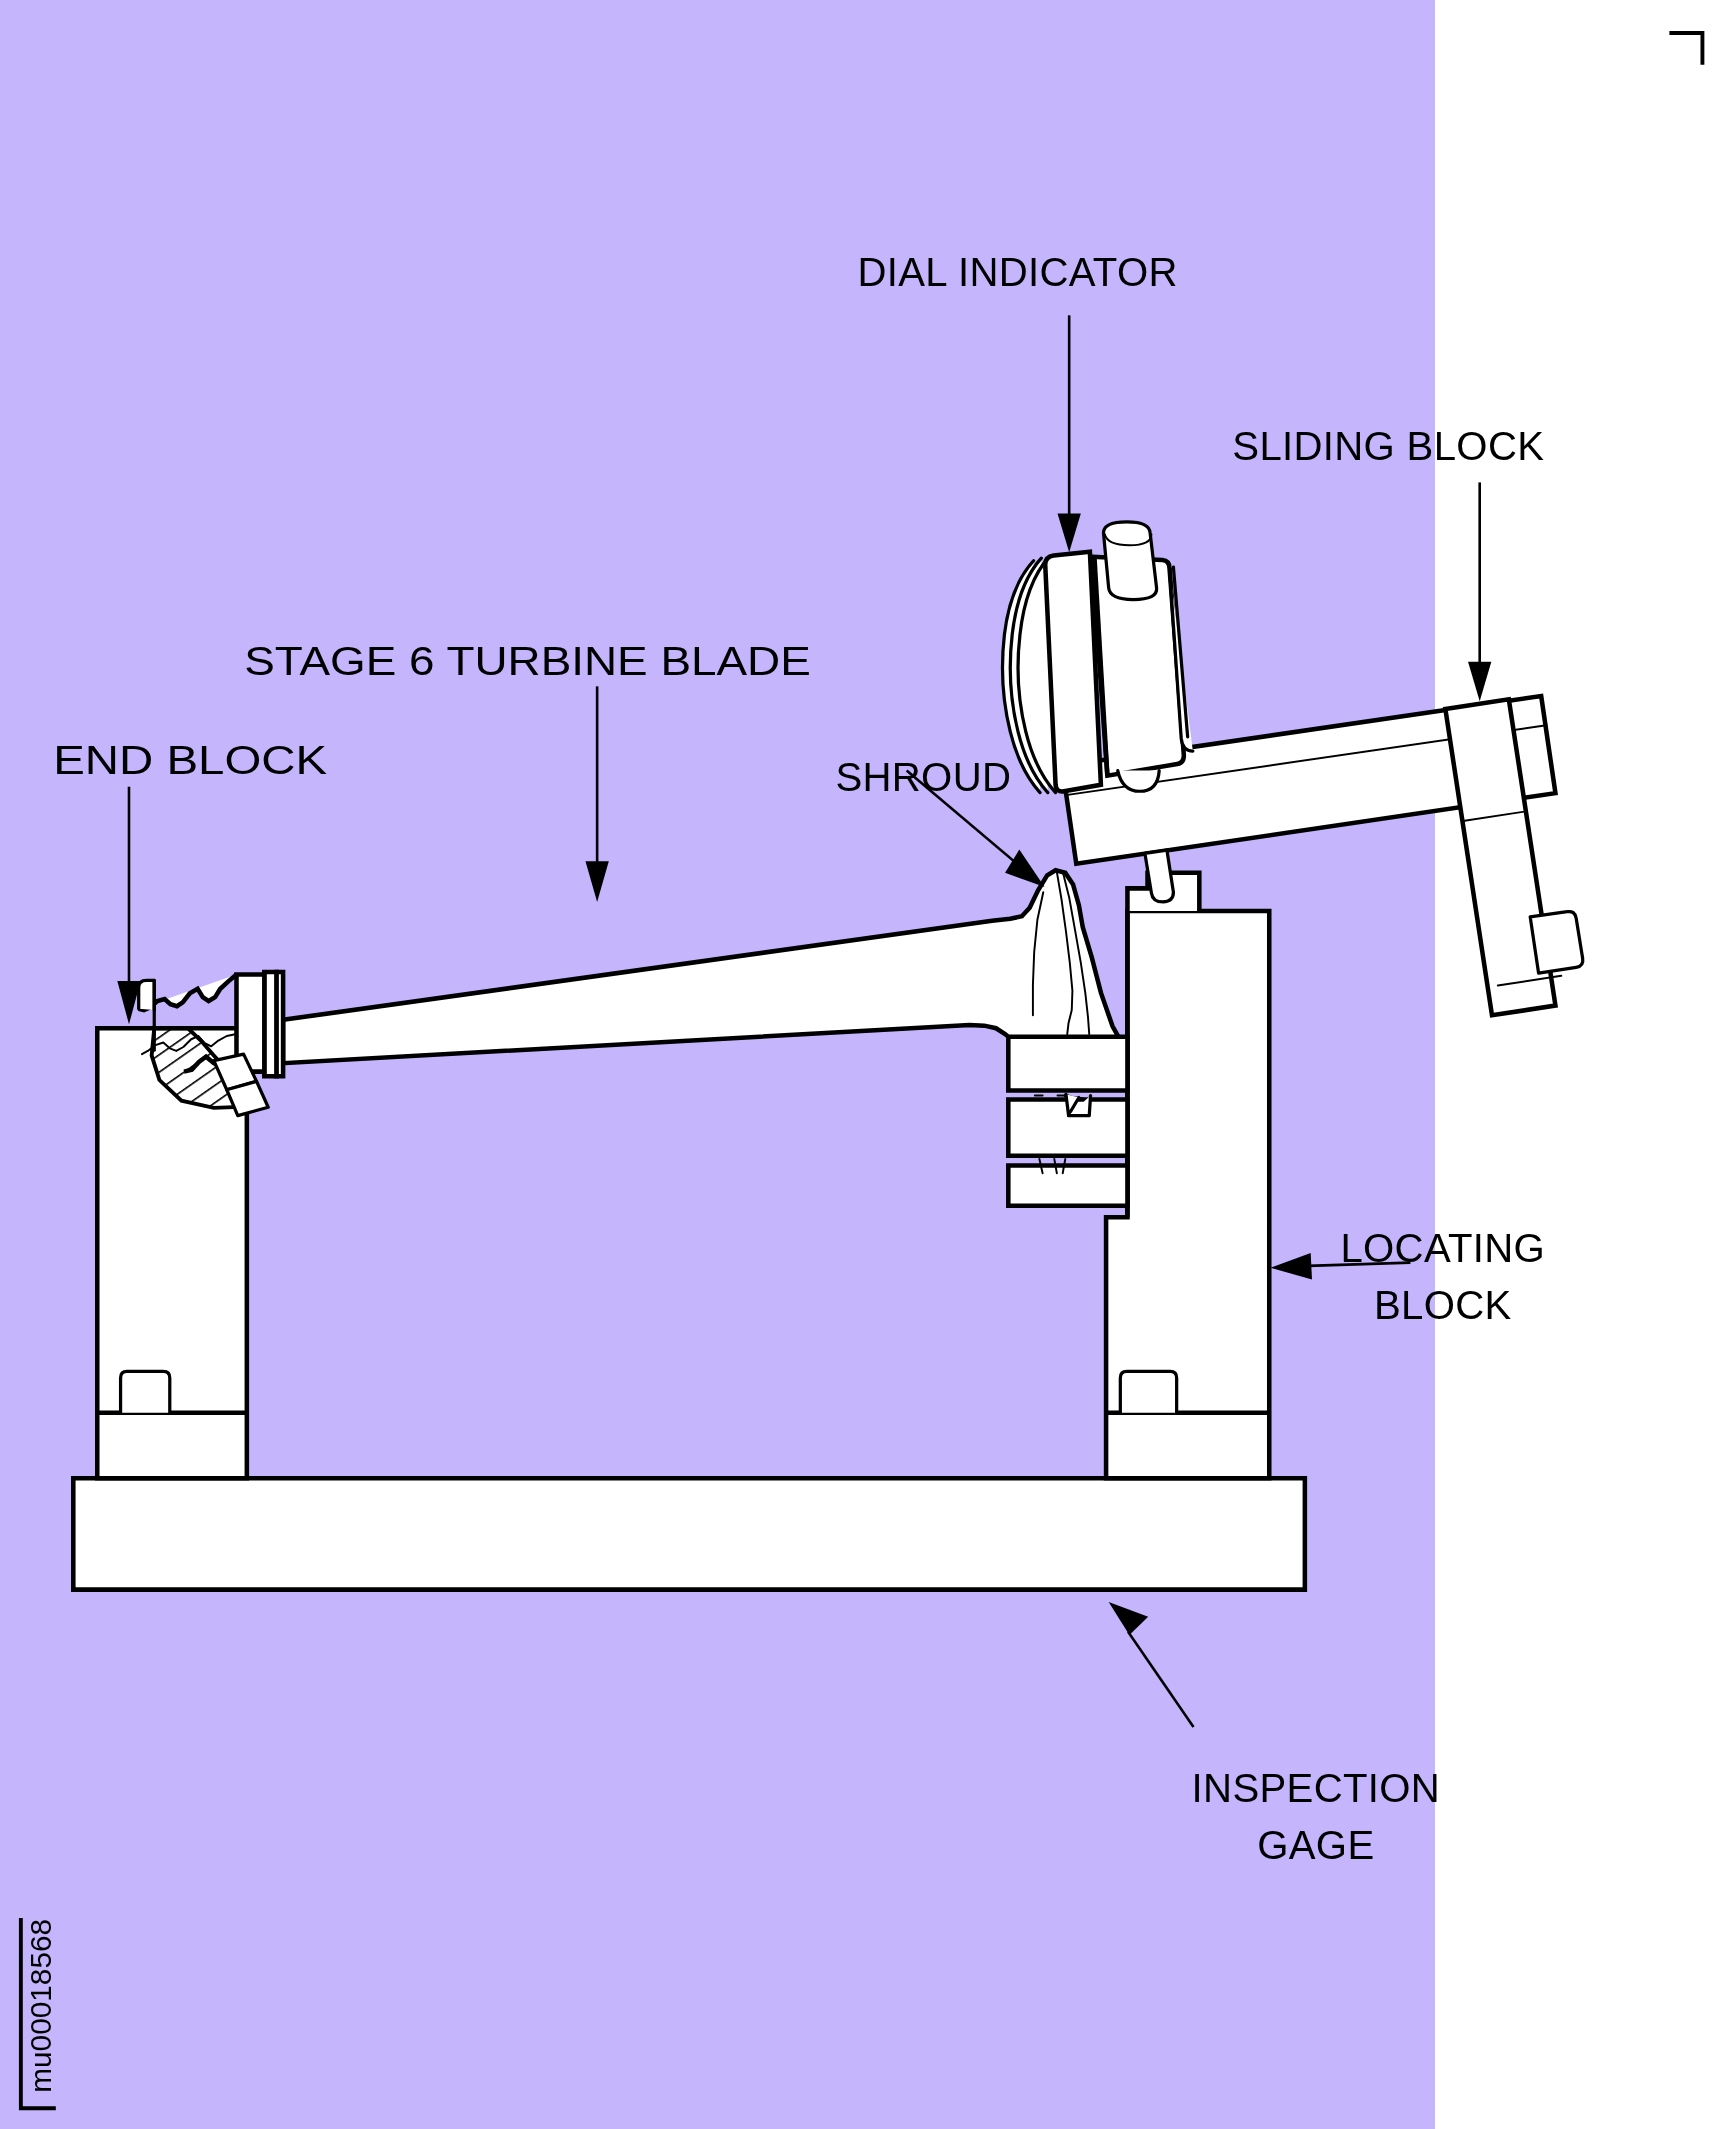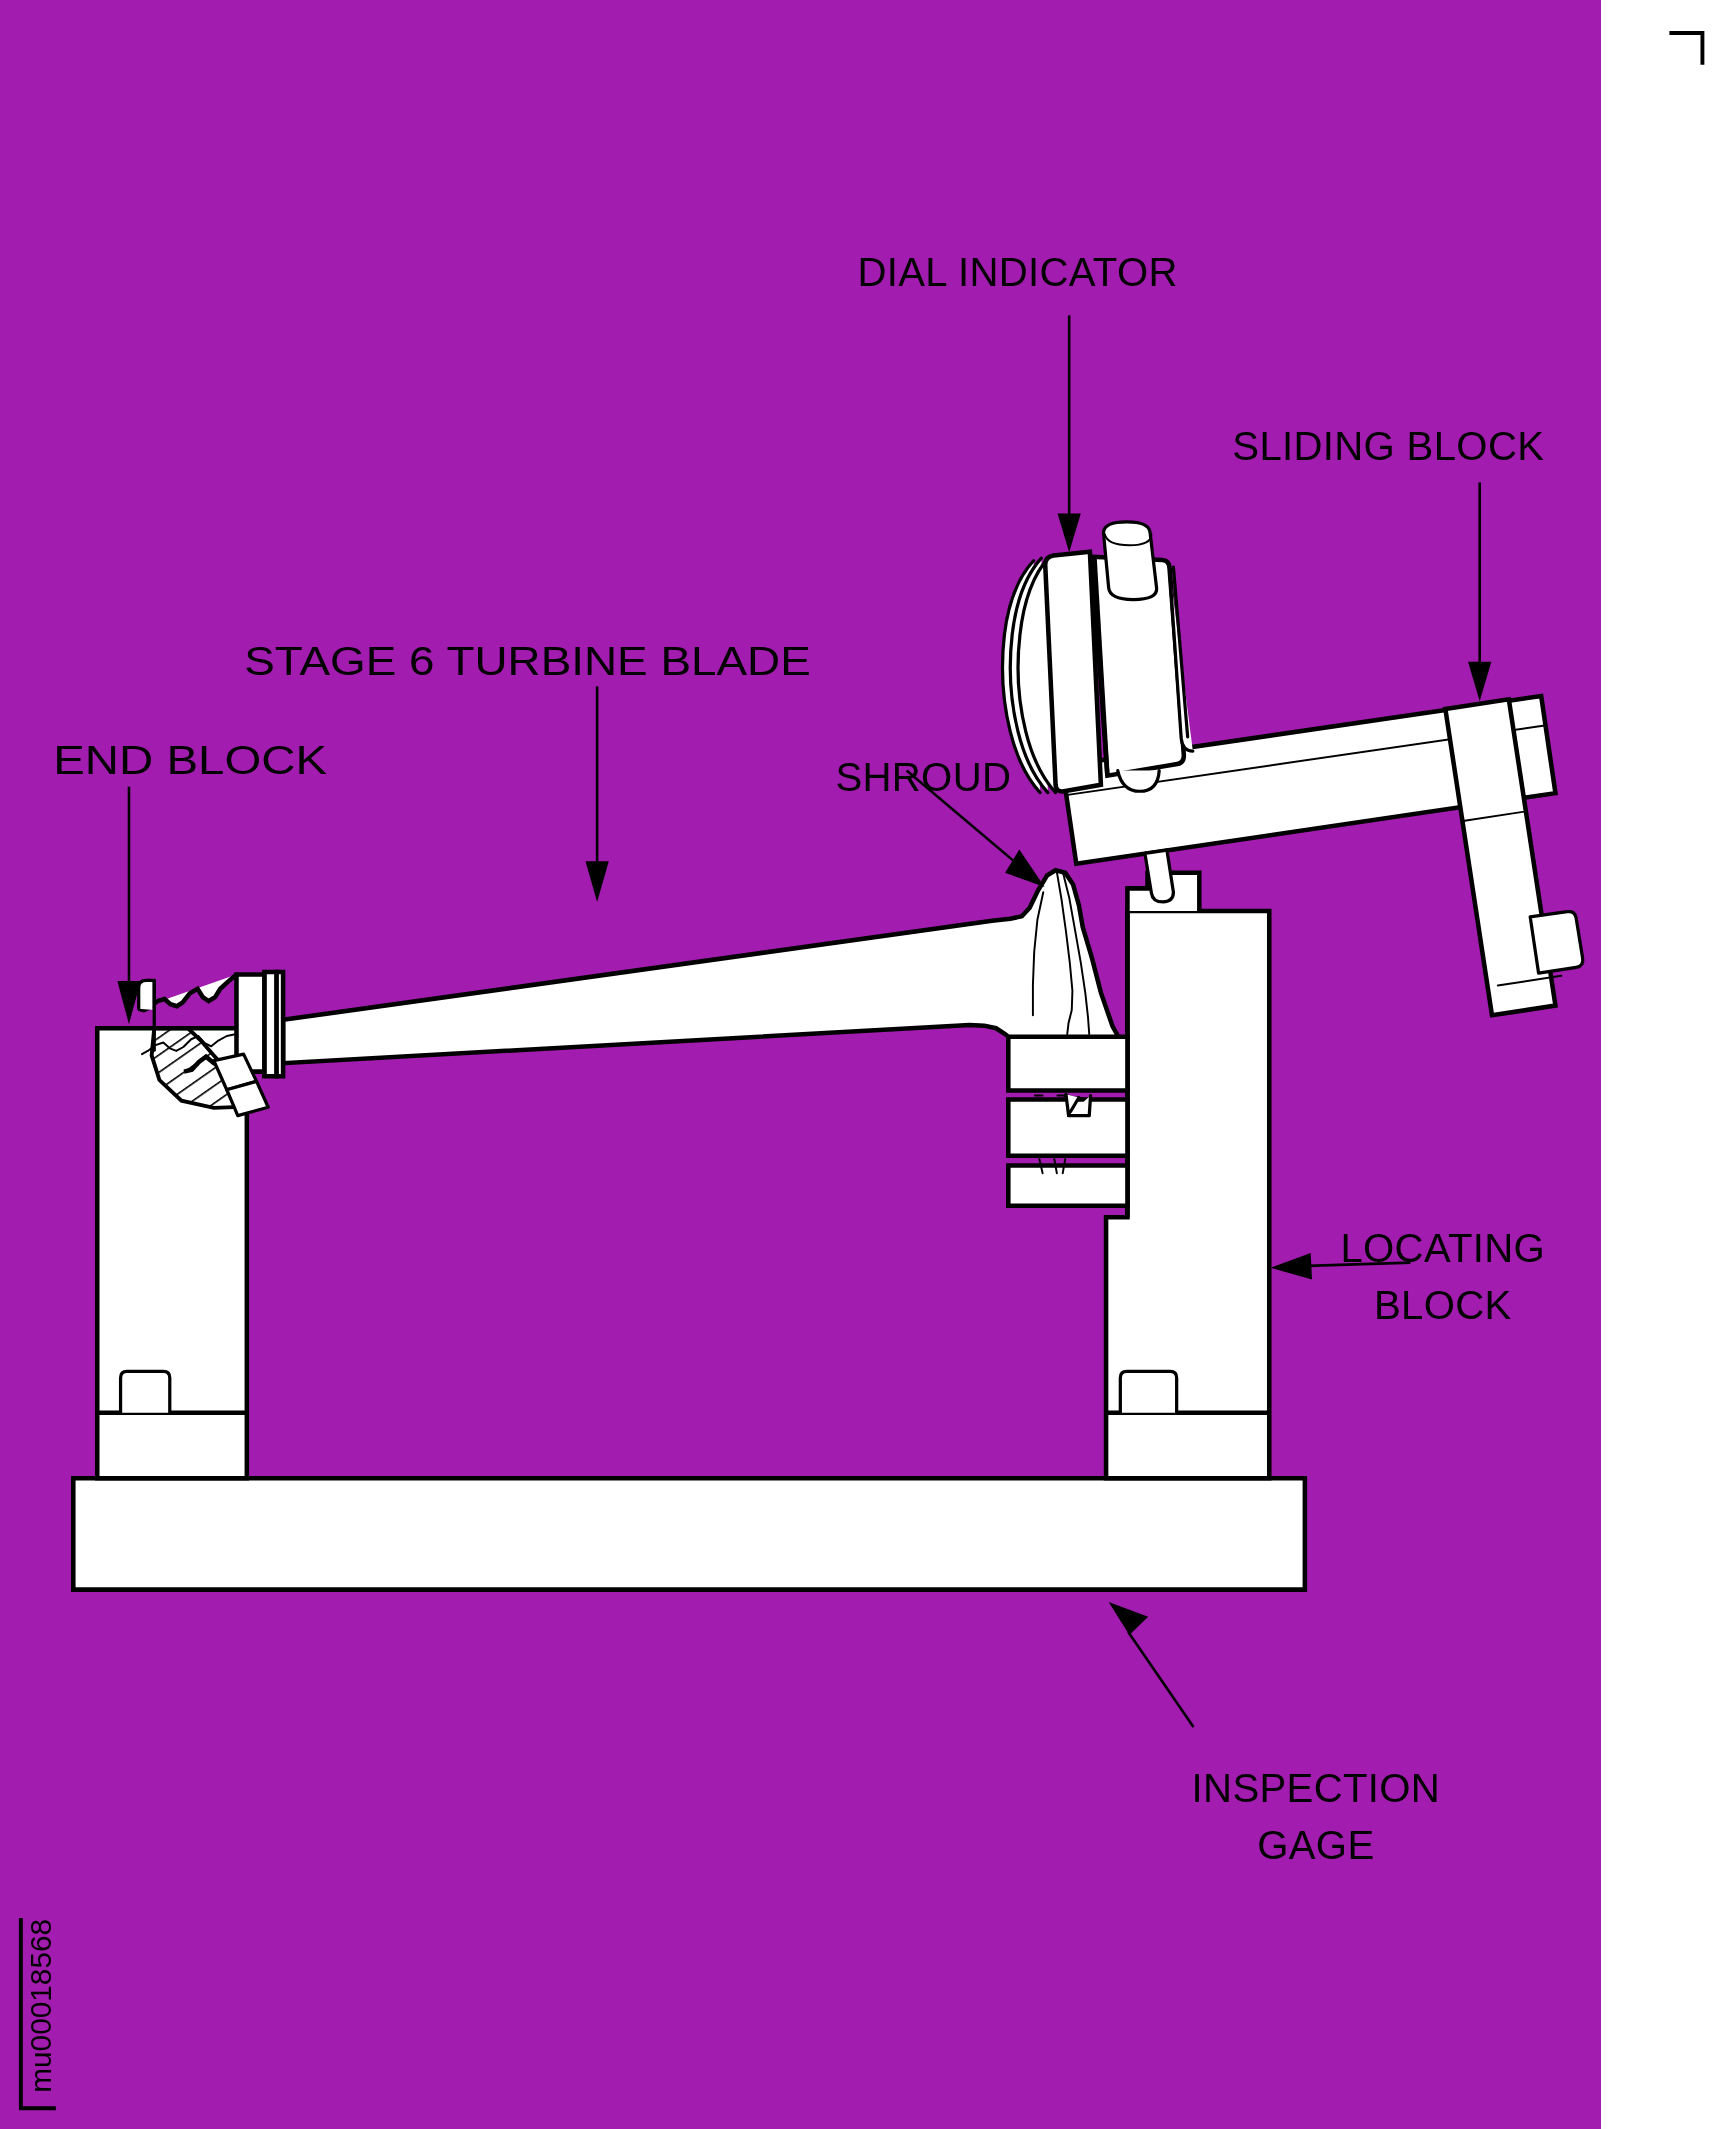--- a/index.html
+++ b/index.html
@@ -10,23 +10,23 @@
   }
   body {
     width: 1733px;
     height: 2129px;
     font-family: "Liberation Sans", sans-serif;
     color: #000000;
     overflow: hidden;
   }
   #figure-root {
     position: relative;
-    width: 1601px;
+    width: 1435px;
     height: 2129px;
-    background: #a21caf;
+    background: #c4b5fd;
   }
   svg.diagram {
     position: absolute;
     top: 0;
     left: 0;
     width: 1733px;
     height: 2129px;
     display: block;
   }
   .lbl {

